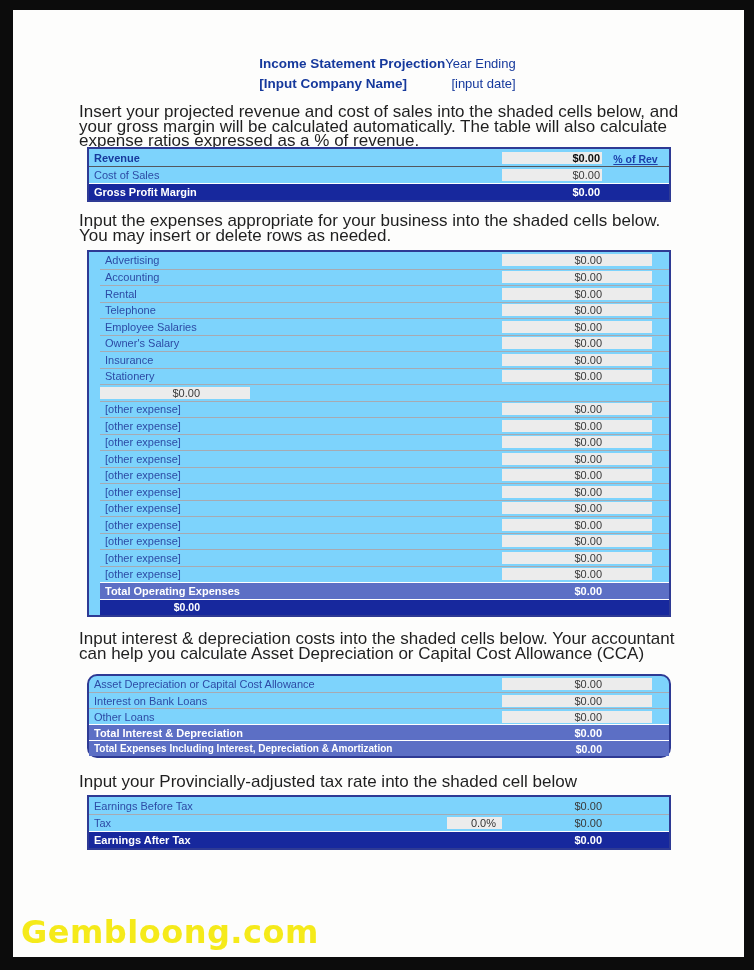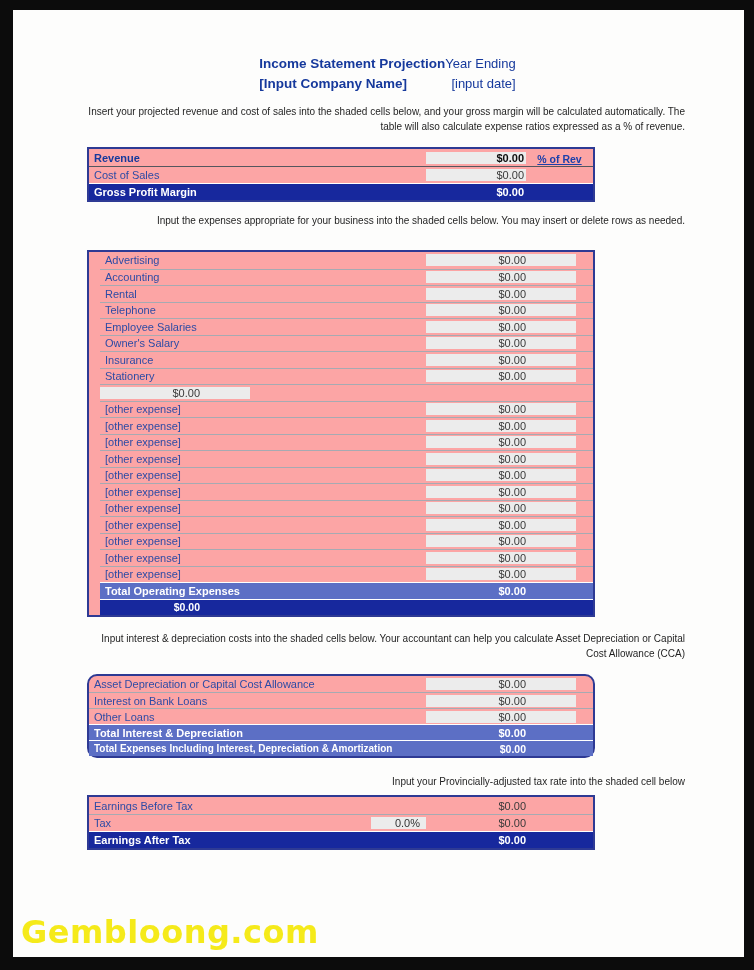--- a/index.html
+++ b/index.html
@@ -13,27 +13,27 @@
     position:absolute;left:13px;top:10px;right:10px;bottom:13px;
     background:#fdfdfc;
   }
   
   .doc-header{position:absolute;left:90px;right:72px;top:44px;display:flex;justify-content:center;}
   .hdr-left{text-align:left;}
   .hdr-right{text-align:right;}
   .doc-title,.doc-company{font-size:13.5px;font-weight:bold;color:#16399c;line-height:20px;}
   .year-label,.date-ph{font-size:13px;color:#16399c;line-height:20px;}
   
-  .para{position:absolute;left:66px;width:606px;margin:0;font-size:10px;line-height:14.6px;color:#1f1f1f;text-align:right;}
+  .para{position:absolute;left:66px;width:606px;margin:0;font-size:17px;line-height:14.6px;color:#1f1f1f;}
   .p1{top:95px;}
   .p2{top:204px;}
   .p3{top:622px;}
   .p4{top:765px;}
   
-  .tbl{position:absolute;left:74px;width:508px;border:2px solid #2e3a94;box-sizing:border-box;background:#fca5a5;}
+  .tbl{position:absolute;left:74px;width:584px;border:2px solid #2e3a94;box-sizing:border-box;background:#7dd3fc;}
   .t1{top:137px;}
   .t2{top:240px;padding-left:11px;}
   .t3{top:664px;border-radius:10px;}
   .t4{top:785px;}
   .row{display:flex;align-items:center;box-sizing:border-box;}
   .t1 .row,.t4 .row{height:17px;}
   .t2 .row{height:16.5px;}
   .t3 .row{height:16px;}
   .row + .row{border-top:1px solid #a6aab2;}
   .row-rev + .row{border-top:1px solid #54575e;}

